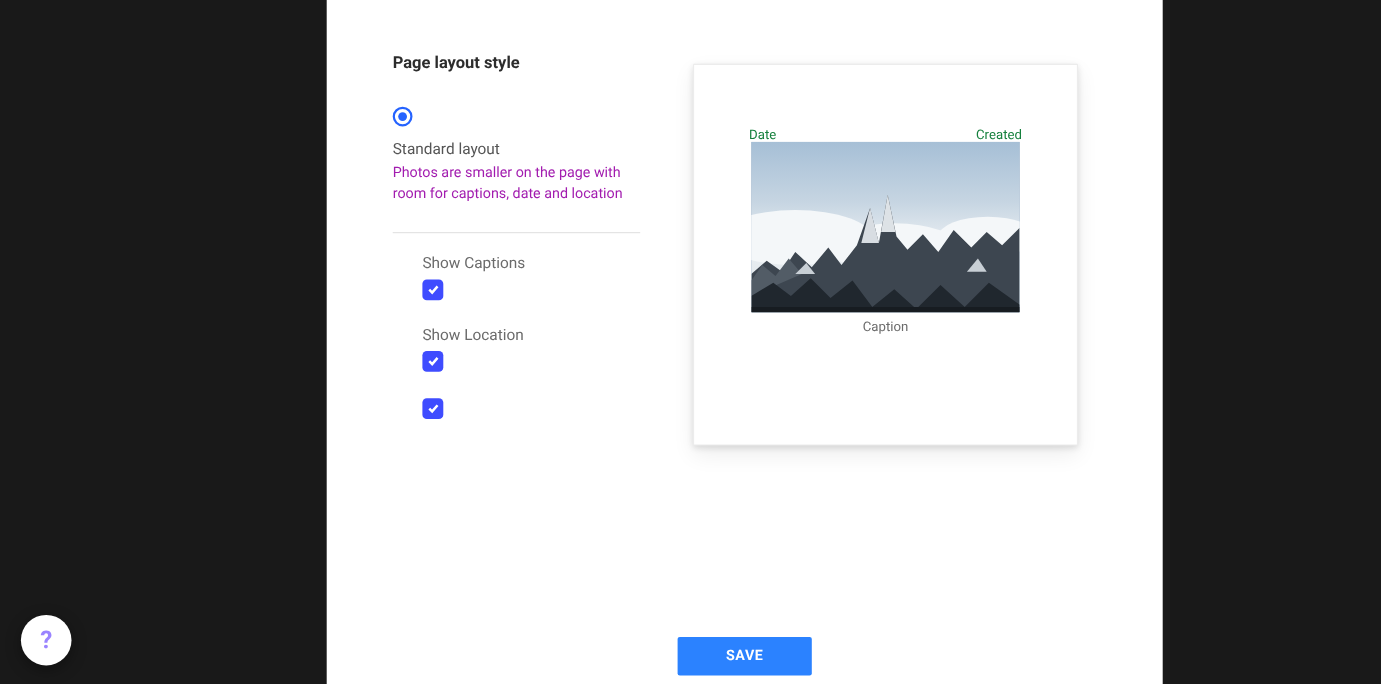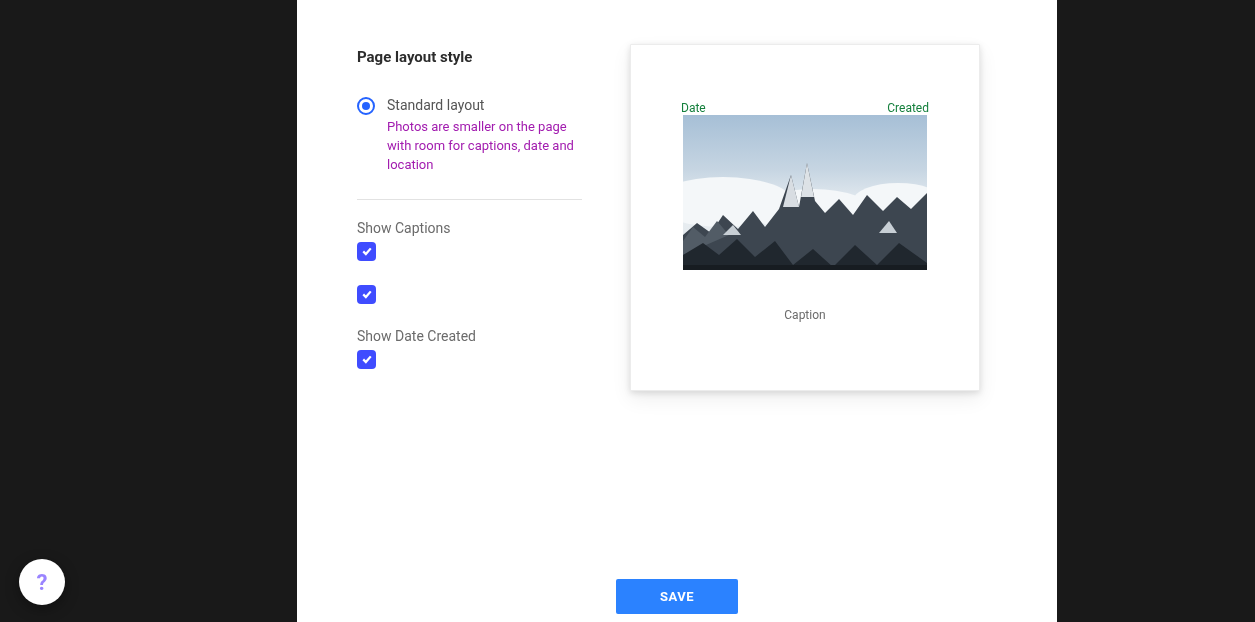--- a/index.html
+++ b/index.html
@@ -23,21 +23,21 @@
     left: 297px;
     top: 0;
     width: 760px;
     height: 622px;
     background: #ffffff;
     padding: 40px 60px 30px 60px;
   }
   .columns {
     display: flex;
     gap: 48px;
-    align-items: center;
+    align-items: flex-end;
   }
   .left-col {
     width: 225px;
     flex: 0 0 225px;
   }
   .right-col {
     flex: 1;
   }
 
   .section-title {
@@ -47,20 +47,21 @@
     margin: 8px 0 30px 0;
   }
 
   .radio-group { }
   .radio-option {
     display: flex;
     align-items: flex-start;
     gap: 12px;
     margin-bottom: 24px;
     cursor: pointer;
+    flex-direction: column;
   }
   .radio-circle {
     flex: 0 0 18px;
     width: 18px; height: 18px;
     border: 2px solid #c8c8c8;
     border-radius: 50%;
     position: relative;
     margin-top: 1px;
   }
   .radio-circle.selected {
@@ -87,20 +88,21 @@
   }
 
   .divider {
     border: none;
     border-top: 1px solid #e2e2e2;
     margin: 0 0 20px 0;
   }
 
   .check-row {
     margin-bottom: 24px;
+    margin-left: 27px;
   }
   .check-label {
     color: #6b6b6b;
     font-size: 14px;
     margin-bottom: 6px;
   }
   .checkbox {
     width: 19px; height: 19px;
     background: #3f4cff;
     border-radius: 4px;
@@ -154,21 +156,21 @@
   .photo .c2 { width:120px; height:44px; left:70px; top:74px; }
   .photo .c3 { width:90px;  height:36px; left:170px; top:68px; }
   .photo .ridge {
     position:absolute; bottom:0; left:0; width:100%; height:100%;
   }
   .photo .ridge svg { width:100%; height:100%; display:block; }
   .preview .caption {
     text-align: center;
     font-size: 12px;
     color: #6b6b6b;
-    margin-top: 38px;
+    margin-top: 6px;
   }
 
   
   .save-bar {
     position: absolute;
     left: 0; right: 0; bottom: 8px;
     text-align: center;
   }
   .save-btn {
     display: inline-block;
@@ -231,29 +233,29 @@
         <div class="check-row">
           <div class="check-label">Show Captions</div>
           <div class="checkbox">
             <svg viewBox="0 0 16 16">
                 <polyline points="3,8.5 6.5,12 13,4.5"></polyline>
               </svg>
           </div>
         </div>
 
         <div class="check-row">
+          <div class="check-label">Show Location</div>
           <div class="checkbox">
             <svg viewBox="0 0 16 16">
                 <polyline points="3,8.5 6.5,12 13,4.5"></polyline>
               </svg>
           </div>
         </div>
 
         <div class="check-row">
-          <div class="check-label">Show Date Created</div>
           <div class="checkbox">
             <svg viewBox="0 0 16 16">
                 <polyline points="3,8.5 6.5,12 13,4.5"></polyline>
               </svg>
           </div>
         </div>
 
       </div>
 
       <div class="right-col">

